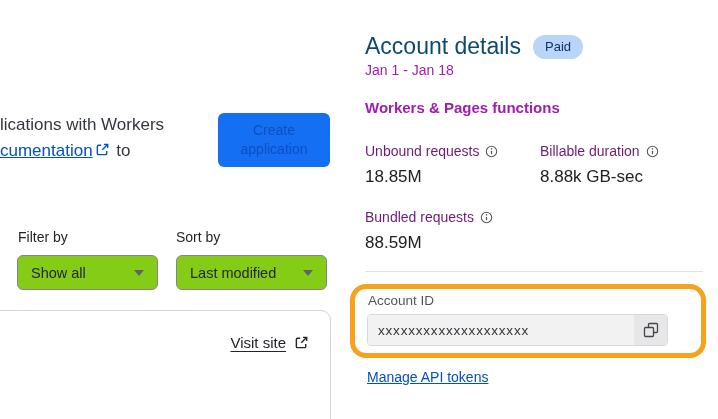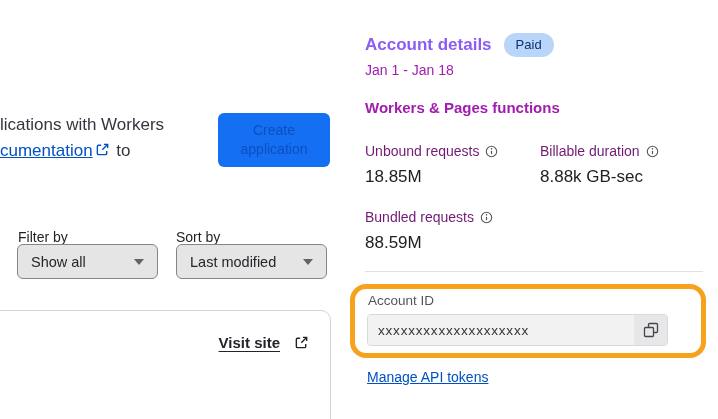--- a/index.html
+++ b/index.html
@@ -27,46 +27,46 @@
     color: #0c4fc1; font-family: inherit; font-size: 14px; line-height: 19px;
     display: flex; flex-direction: column; align-items: center; justify-content: center;
     cursor: pointer;
   }
 
   .field-label { position: absolute; font-size: 14px; color: #1f2125; }
   .filter-label { left: 18px; top: 229px; }
   .sort-label   { left: 176px; top: 229px; }
 
   .select {
-    position: absolute; top: 244px; height: 35px; background: #e5e5e5;
+    position: absolute; top: 255px; height: 35px; background: #84cc16;
     border: 1px solid #82868c; border-radius: 6px;
     display: flex; align-items: center; justify-content: space-between;
     padding: 16px 13px; font-size: 14.5px; color: #24262a; cursor: pointer;
   }
   .select-filter { left: 17px;  width: 141px; }
   .select-sort   { left: 176px; width: 151px; }
   .caret svg { display: block; }
 
   .project-card {
     position: absolute; left: -30px; top: 310px; width: 361px; height: 140px;
     background: #fff; border: 1px solid #d4d4d6; border-radius: 10px;
   }
   .visit-link {
     position: absolute; right: 19px; top: 23px;
-    font-size: 15px; font-weight: 700; color: #22242a;
-    display: flex; align-items: center; gap: 12px; cursor: pointer;
+    font-size: 15px; font-weight: 400; color: #22242a;
+    display: flex; align-items: center; gap: 6px; cursor: pointer;
   }
   .visit-link .lbl { text-decoration: underline; text-underline-offset: 3px; }
 
   
   .acct-title-row {
     position: absolute; left: 365px; top: 33px;
     display: flex; align-items: center; gap: 12px;
   }
-  .acct-title { font-size: 17px; font-weight: 700; color: #8b5cf6; }
+  .acct-title { font-size: 23px; font-weight: 400; color: #0c4a6e; }
   .plan-badge {
     background: #b9d5fa; color: #0b3373; font-size: 13px;
     padding: 4px 12px; border-radius: 13px; line-height: 16px;
   }
   .date-range { position: absolute; left: 365px; top: 62px; font-size: 14px; color: #a21caf; }
   .section-title { position: absolute; left: 365px; top: 99px; font-size: 15px; font-weight: 700; color: #a21caf; }
 
   .stat { position: absolute; }
   .stat-1 { left: 365px; top: 143px; }
   .stat-2 { left: 540px; top: 143px; }

